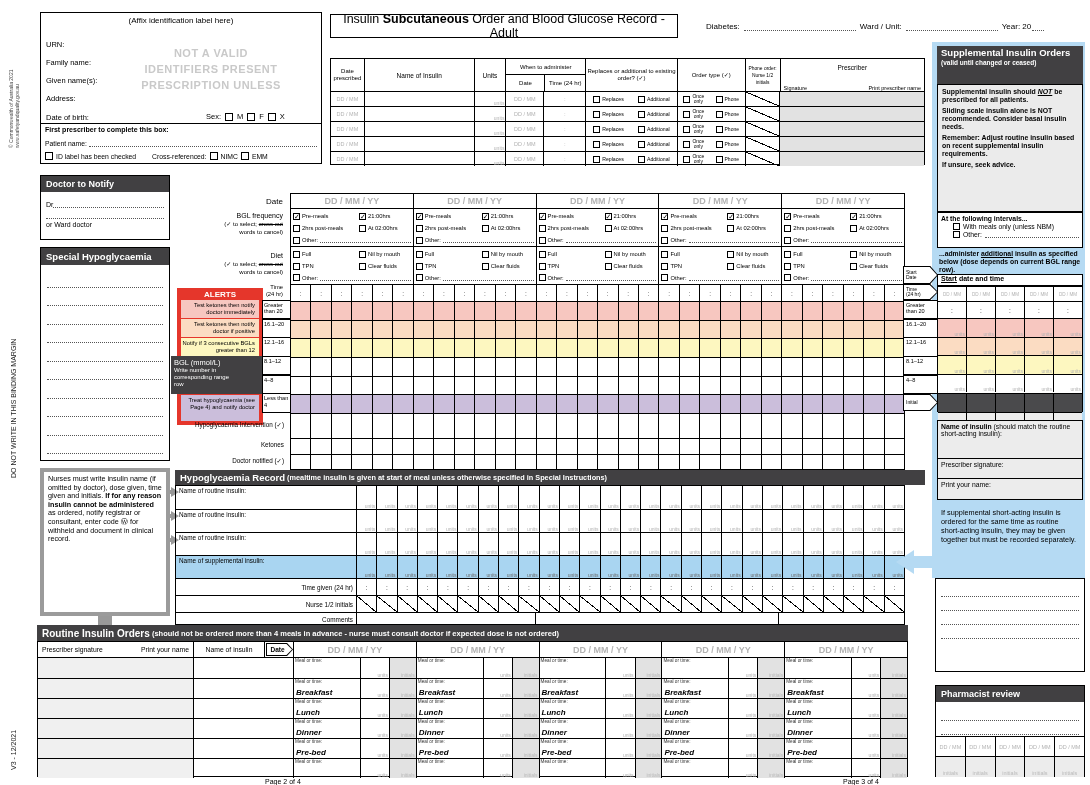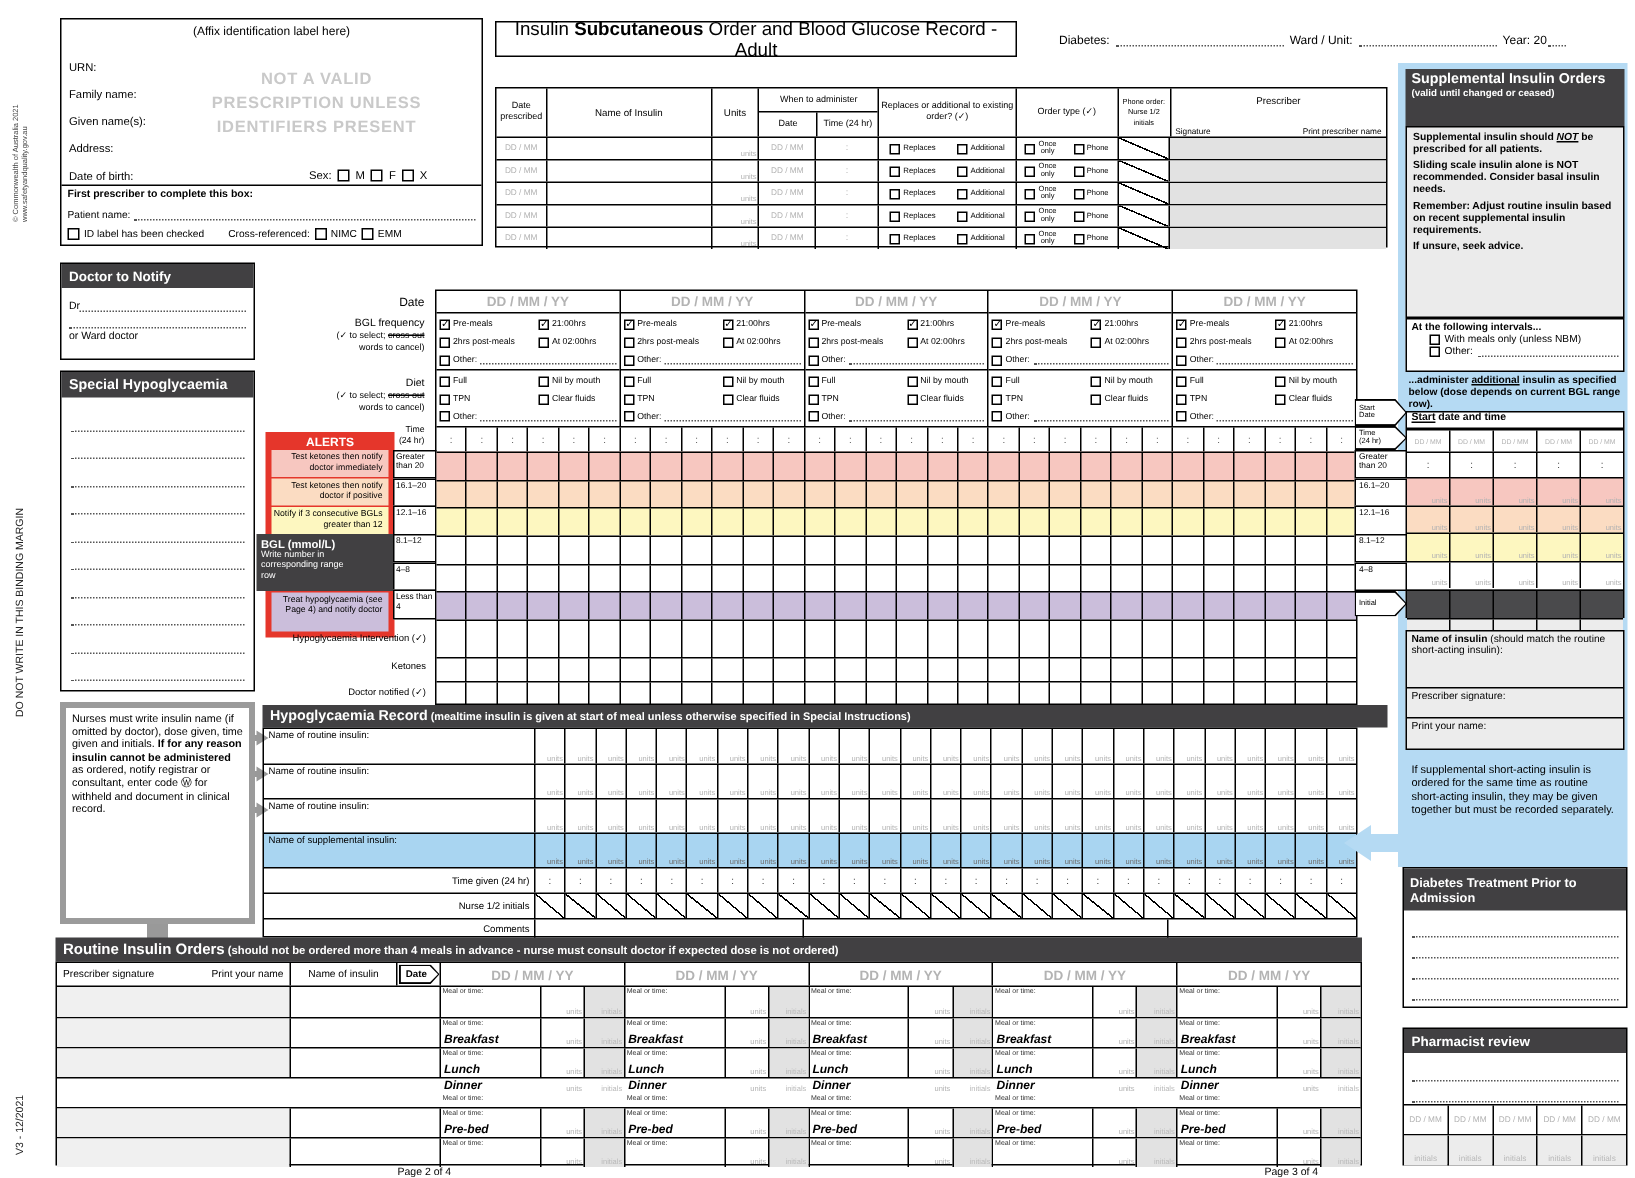--- a/index.html
+++ b/index.html
@@ -50,22 +50,22 @@
       <div>www.safetyandquality.gov.au</div>
     </div>
     <div class="abs vtext" style="left:10px;top:478px;font-size:7px;color:#222">DO NOT WRITE IN THIS BINDING MARGIN</div>
     <div class="abs vtext" style="left:10px;top:770px;font-size:7px;color:#222">V3  -  12/2021</div>
   </div>
 
   <div class="abs bx" style="left:40px;top:12px;width:282px;height:152px">
     <div class="ctr" style="width:100%;font-size:8px;padding-top:3px">(Affix identification label here)</div>
     <div class="abs" style="left:62px;top:32px;width:216px;text-align:center;color:#c9c9c9;font-weight:bold;font-size:11px;line-height:16px;letter-spacing:.5px">
       <div>NOT A VALID</div>
+      <div>IDENTIFIERS PRESENT</div>
       <div>PRESCRIPTION UNLESS</div>
-      <div>IDENTIFIERS PRESENT</div>
     </div>
     <div class="abs" style="left:5px;top:27px;font-size:7.5px">URN:</div>
     <div class="abs" style="left:5px;top:45px;font-size:7.5px">Family name:</div>
     <div class="abs" style="left:5px;top:63px;font-size:7.5px">Given name(s):</div>
     <div class="abs" style="left:5px;top:81px;font-size:7.5px">Address:</div>
     <div class="abs" style="left:5px;top:100px;font-size:7.5px">Date of birth:</div>
     <div class="abs flex" style="left:165px;top:99px;font-size:7.5px;align-items:center;gap:4px">
       <span>Sex:</span>
       <span class="chk"></span>
       <span>M</span>
@@ -354,21 +354,21 @@
   </div>
 
   <div class="abs" style="left:177px;top:288px;width:86px;height:137px;background:var(--alert-red)">
     <div class="ctr" style="height:12px;color:#fff;font-weight:bold;font-size:8px">ALERTS</div>
     <div class="abs rlabel" style="left:4px;top:12px;width:78px;height:18px;background:var(--range-pink);font-size:5.8px;line-height:6.6px;padding-top:2px">Test ketones then notify doctor immediately</div>
     <div class="abs rlabel" style="left:4px;top:31px;width:78px;height:18px;background:var(--range-peach);font-size:5.8px;line-height:6.6px;padding-top:2px">Test ketones then notify doctor if positive</div>
     <div class="abs rlabel" style="left:4px;top:50px;width:78px;height:18px;background:var(--range-yellow);font-size:5.8px;line-height:6.6px;padding-top:2px">Notify if 3 consecutive BGLs greater than 12</div>
     <div class="abs rlabel" style="left:4px;top:107px;width:78px;height:26px;background:var(--range-purple);font-size:5.8px;line-height:6.6px;padding-top:2px">Treat hypoglycaemia (see Page 4) and notify doctor</div>
   </div>
   <div class="abs" style="left:171px;top:356px;width:92px;height:38px;background:var(--bar-dark);color:#fff;padding:2px 3px">
-    <div style="font-weight:bold;font-size:7.5px">BGL (mmol/L)</div>
+    <div style="font-weight:normal;font-size:7.5px">BGL (mmol/L)</div>
     <div style="font-size:6px;line-height:7px;width:60px">Write number in corresponding range row</div>
   </div>
   <div id="range-labels">
       <div class="abs" style="left: 262px; top: 300px; width: 28.5px; height: 19.4667px; border: 1px solid rgb(0, 0, 0); background: rgb(255, 255, 255); font-size: 5.6px; line-height: 6.2px; padding: 1px 0px 0px 1px;">Greater than 20</div>
       <div class="abs" style="left: 262px; top: 318.667px; width: 28.5px; height: 19.4667px; border: 1px solid rgb(0, 0, 0); background: rgb(255, 255, 255); font-size: 5.6px; line-height: 6.2px; padding: 1px 0px 0px 1px;">16.1–20</div>
       <div class="abs" style="left: 262px; top: 337.333px; width: 28.5px; height: 19.4667px; border: 1px solid rgb(0, 0, 0); background: rgb(255, 255, 255); font-size: 5.6px; line-height: 6.2px; padding: 1px 0px 0px 1px;">12.1–16</div>
       <div class="abs" style="left: 262px; top: 356px; width: 28.5px; height: 19.4667px; border: 1px solid rgb(0, 0, 0); background: rgb(255, 255, 255); font-size: 5.6px; line-height: 6.2px; padding: 1px 0px 0px 1px;">8.1–12</div>
       <div class="abs" style="left: 262px; top: 374.667px; width: 28.5px; height: 19.4667px; border: 1px solid rgb(0, 0, 0); background: rgb(255, 255, 255); font-size: 5.6px; line-height: 6.2px; padding: 1px 0px 0px 1px;">4–8</div>
       <div class="abs" style="left: 262px; top: 393.333px; width: 28.5px; height: 19.4667px; border: 1px solid rgb(0, 0, 0); background: rgb(255, 255, 255); font-size: 5.6px; line-height: 6.2px; padding: 1px 0px 0px 1px;">Less than 4</div>
     </div>
@@ -1615,21 +1615,21 @@
             <div style="position: absolute; left: 2px; bottom: 1px; font-size: 8px; font-style: italic; font-weight: 600;">Lunch</div>
           </div>
           <div style="width: 24%; border-left: 0.8px solid rgb(0, 0, 0); position: relative;">
             <div class="units-sp">units</div>
           </div>
           <div style="width: 22%; border-left: 0.8px solid rgb(0, 0, 0); position: relative; background: var(--cell-gray);">
             <div class="units-sp" style="color: rgb(185, 185, 185);">initials</div>
           </div>
         </div>
       </div>
-      <div class="flex" style="position: absolute; left: 0px; top: 76px; width: 100%; height: 20px; border-top: 0.9px solid rgb(0, 0, 0); align-items: center;">
+      <div class="flex" style="position: absolute; left: 0px; top: 76px; width: 100%; height: 20px; border-top: 0.9px solid rgb(0, 0, 0);">
         <div style="width: 155px; background: rgb(240, 240, 240);"></div>
         <div style="width: 100px; border-left: 0.9px solid rgb(0, 0, 0);"></div>
         <div class="flex" style="flex: 1 1 0%; border-left: 1.4px solid rgb(0, 0, 0);">
           <div style="width: 54%; position: relative;">
             <div style="position: absolute; left: 1px; top: 0px; font-size: 4.7px; color: rgb(51, 51, 51);">Meal or time:</div>
             <div style="position: absolute; left: 2px; bottom: 1px; font-size: 8px; font-style: italic; font-weight: 600;">Dinner</div>
           </div>
           <div style="width: 24%; border-left: 0.8px solid rgb(0, 0, 0); position: relative;">
             <div class="units-sp">units</div>
           </div>
@@ -1982,21 +1982,20 @@
       <b>Name of insulin</b><span> (should match the routine short-acting insulin):</span>
     </div>
     <div style="height:20px;border-bottom:1px solid #000;padding:2px 3px">Prescriber signature:</div>
     <div style="height:20px;padding:2px 3px">Print your name:</div>
   </div>
   <div class="abs" style="left:941px;top:508px;width:138px;font-size:7.3px;line-height:9px">If supplemental short-acting insulin is ordered for the same time as routine short-acting insulin, they may be given together but must be recorded separately.</div>
   <div class="abs" style="left:914px;top:556px;width:23px;height:12px;background:var(--panel-blue)"></div>
   <div class="abs" style="left:896px;top:550px;width:0;height:0;border-top:12px solid transparent;border-bottom:12px solid transparent;border-right:18px solid var(--panel-blue)"></div>
 
   <div class="abs bx1" style="left:935px;top:578px;width:150px;height:94px;background:#fff">
-    <div class="bar" style="height:28px;font-size:8.5px;line-height:10px;padding:2px 4px">Diabetes Treatment Prior to Admission</div>
     <div id="diabetes-lines" style="padding:4px 5px">
         <div class="dot" style="height: 14px;"></div>
         <div class="dot" style="height: 14px;"></div>
         <div class="dot" style="height: 14px;"></div>
         <div class="dot" style="height: 14px;"></div>
       </div>
   </div>
 
   <div class="abs bx1" style="left: 935px; top: 685px; width: 150px; height: 92px; background: rgb(255, 255, 255); position: absolute;">
     <div class="bar" style="height:16px;font-size:9px">Pharmacist review</div>

